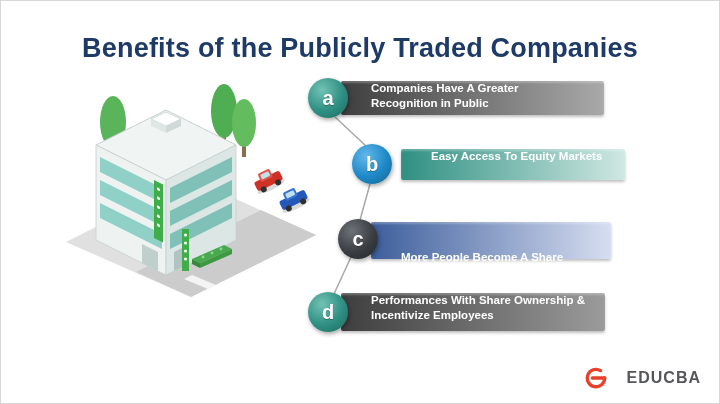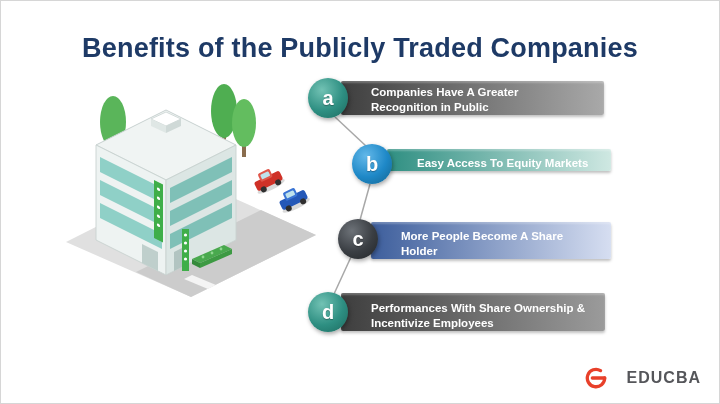--- a/index.html
+++ b/index.html
@@ -39,30 +39,30 @@
   .circle-teal{background:radial-gradient(circle at 35% 30%, #72c2b4, #2e8f82 55%, #1c6a5f 100%);}
   .circle-blue{background:radial-gradient(circle at 35% 30%, #63b8e9, #1e88c7 55%, #14648f 100%);}
   .circle-charcoal{background:radial-gradient(circle at 35% 30%, #6d7278, #3a3e43 55%, #222528 100%);}
   .circle-a{left:307px;top:77px;}
   .circle-b{left:351px;top:143px;}
   .circle-c{left:337px;top:218px;}
   .circle-d{left:307px;top:291px;}
   
   .bar{
     position:absolute;
-    display:flex;align-items:flex-end;
+    display:flex;align-items:flex-start;
     box-sizing:border-box;
     padding-left:30px;padding-right:8px;
     color:#ffffff;font-weight:bold;font-size:11.5px;line-height:1.3;
     border-radius:2px;
     z-index:2;
     box-shadow:inset 0 2px 2px rgba(255,255,255,.25), 0 2px 3px rgba(0,0,0,.25);
   }
   .bar-a{left:340px;top:80px;width:263px;height:34px;background:linear-gradient(to right,#3e3e3e,#a9a9a9);}
-  .bar-b{left:386px;top:148px;width:224px;height:22px;background:linear-gradient(to right,#2f8f82,#cfe8e2);}
+  .bar-b{left:400px;top:148px;width:224px;height:31px;background:linear-gradient(to right,#2f8f82,#cfe8e2);}
   .bar-c{left:370px;top:221px;width:240px;height:37px;background:linear-gradient(to right,#3d5e9c,#d6def1);}
   .bar-d{left:340px;top:292px;width:264px;height:38px;background:linear-gradient(to right,#3e3e3e,#9b9b9b);}
   .bar-a .bar-text{max-width:165px;}
   .bar-c .bar-text{max-width:175px;margin-top:28px;}
   .bar-d .bar-text{max-width:232px;}
   
   .illustration{position:absolute;left:55px;top:66px;z-index:0;}
   
   .logo{
     position:absolute;right:18px;bottom:14px;

